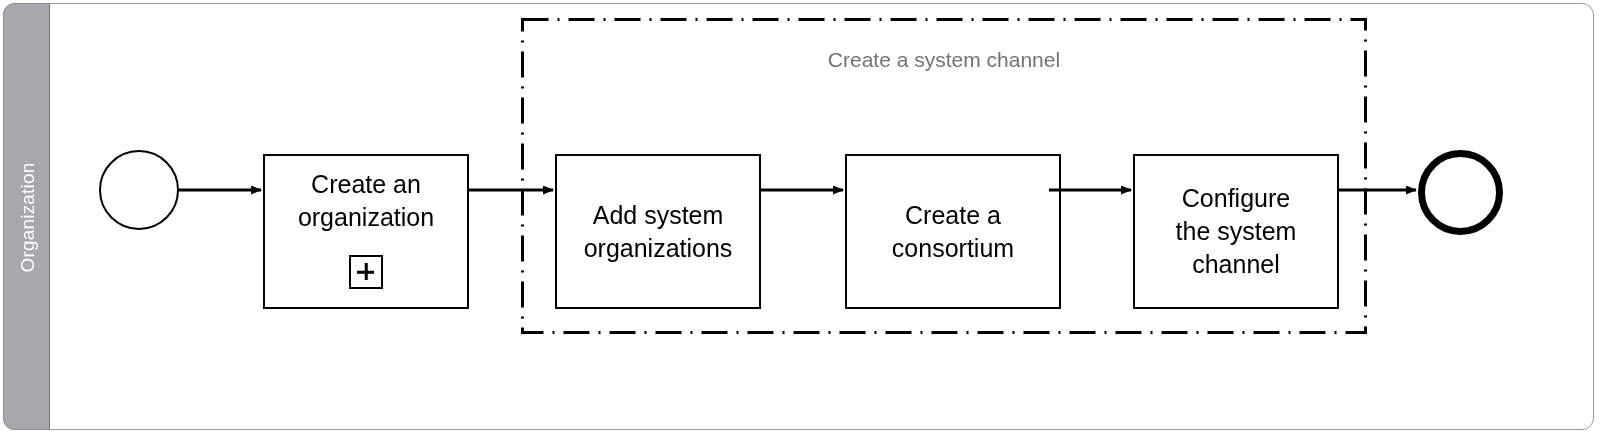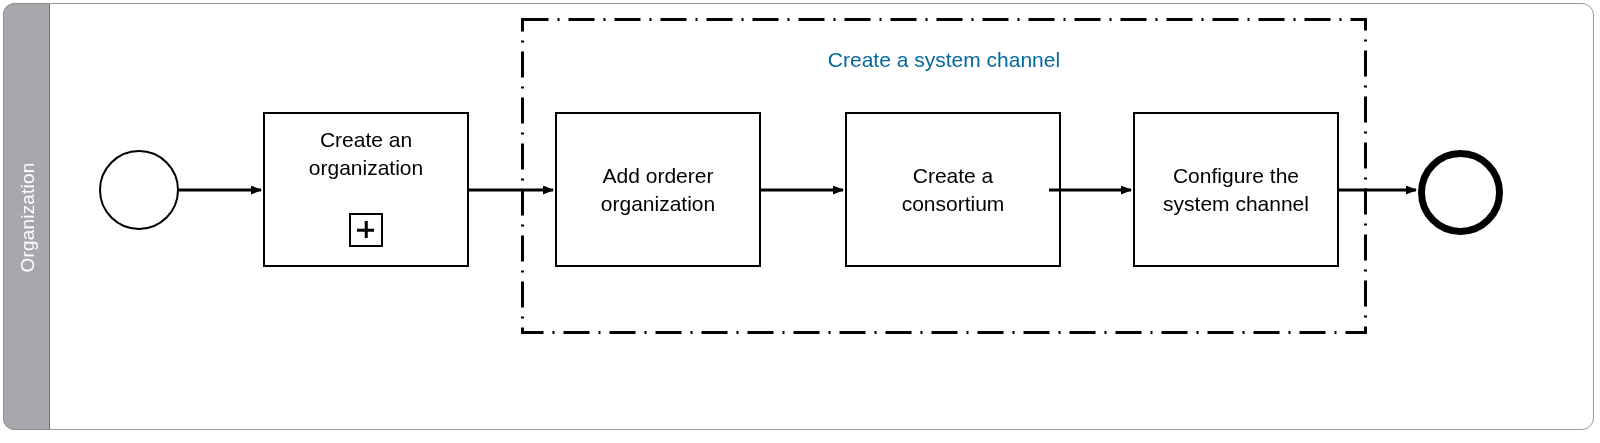--- a/index.html
+++ b/index.html
@@ -69,38 +69,39 @@
     width: 846px;
     height: 316px;
   }
   .group-label {
     position: absolute;
     left: 0;
     top: 30px;
     width: 846px;
     text-align: center;
     font-size: 21px;
-    color: #0369a1;
+    color: #737373;
     white-space: nowrap;
   }
 
   
   .task {
     position: absolute;
     box-sizing: border-box;
     background: #ffffff;
     border: 2.5px solid #000000;
     display: flex;
     align-items: center;
     justify-content: center;
     text-align: center;
-    font-size: 21px;
+    font-size: 25px;
     line-height: 1.32;
     color: #000000;
     padding: 0 28px;
+    margin-top: 42px;
   }
   .task.with-marker {
     align-items: flex-start;
     padding-top: 12px;
   }
   .task-label { pointer-events: none; }
   .subprocess-marker {
     position: absolute;
     left: 50%;
     bottom: 18px;
@@ -165,21 +166,21 @@
   </div>
 
   <div class="event start" style="left:99px; top:150px; width:80px; height:80px;"></div>
 
   <div class="task with-marker" style="left:263px; top:112px; width:206px; height:155px;">
     <span class="task-label">Create an organization</span>
     <span class="subprocess-marker"></span>
   </div>
 
   <div class="task" style="left:555px; top:112px; width:206px; height:155px;">
-    <span class="task-label">Add orderer organization</span>
+    <span class="task-label">Add system organizations</span>
   </div>
 
   <div class="task" style="left:845px; top:112px; width:216px; height:155px;">
     <span class="task-label">Create a consortium</span>
   </div>
 
   <div class="task" style="left:1133px; top:112px; width:206px; height:155px;">
     <span class="task-label">Configure the system channel</span>
   </div>
 

